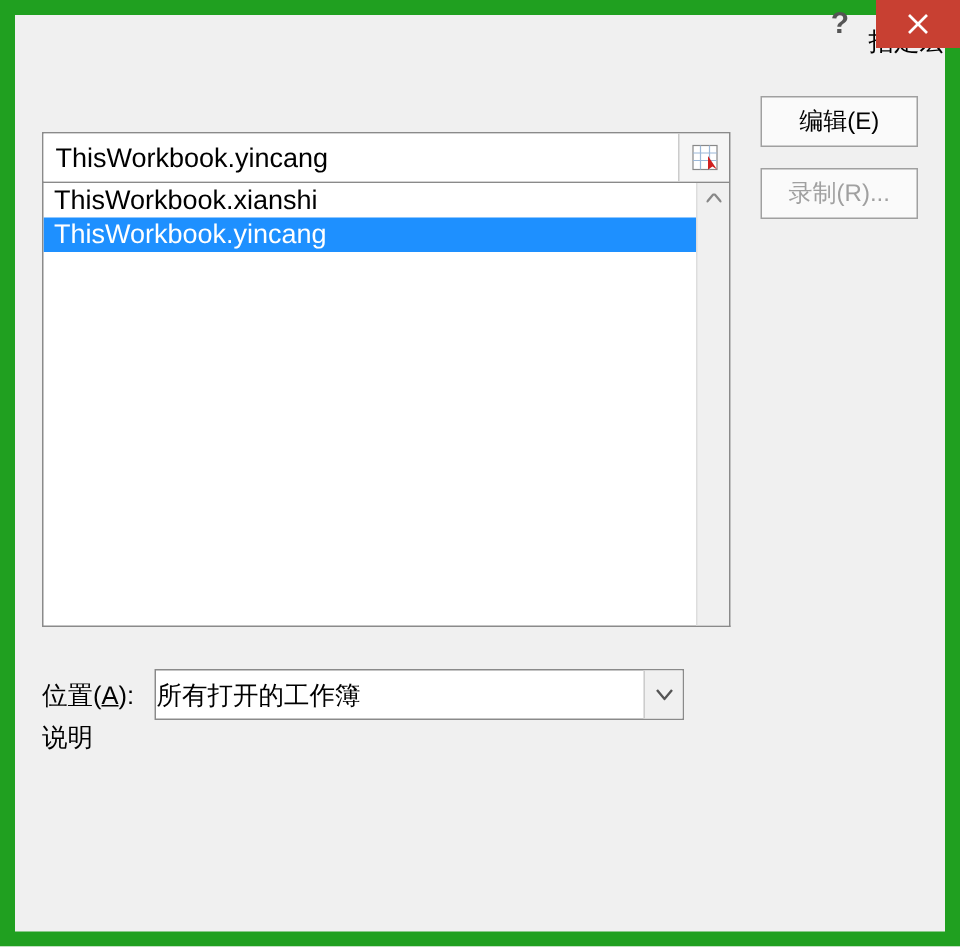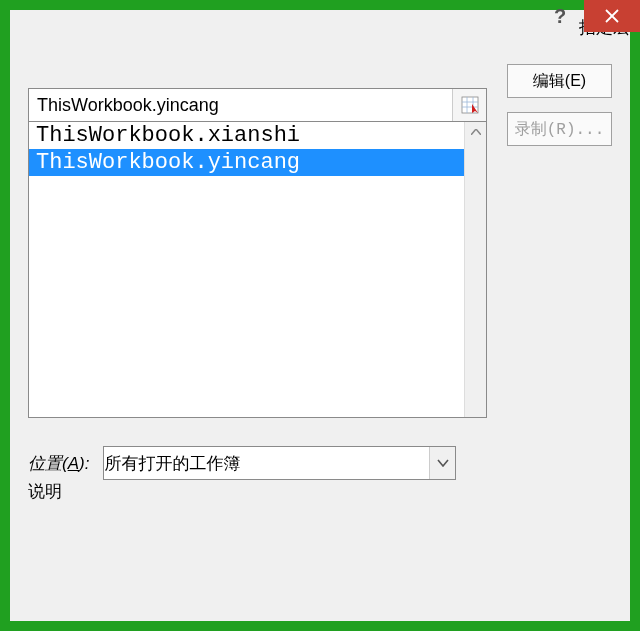--- a/index.html
+++ b/index.html
@@ -117,22 +117,22 @@
       height: 296px;
       display: flex;
       overflow: hidden;
     }
     .list-inner {
       flex: 1;
       overflow: hidden;
     }
     .list-item {
       padding: 1px 7px;
-      font-size: 22px;
-      font-family: Liberation Mono, monospace;
+      font-size: 18px;
+      font-family: Liberation Sans, sans-serif;
       color: #000;
       cursor: pointer;
       white-space: nowrap;
     }
     .list-item.selected {
       background: #1e90ff;
       color: #fff;
     }
     .list-scrollbar {
       width: 22px;
@@ -155,32 +155,30 @@
       height: 34px;
       border: 1px solid #a0a0a0;
       background: #fafafa;
       font-size: 16px;
       cursor: pointer;
       font-family: inherit;
     }
     .action-btn.disabled {
       color: #a0a0a0;
       cursor: default;
-      font-family: Liberation Mono, monospace;
     }
     .location-row {
       margin-top: 28px;
       display: flex;
       align-items: center;
       gap: 14px;
     }
     .location-label {
       font-size: 17px;
       white-space: nowrap;
-      font-style: italic;
     }
     .select-wrap {
       display: flex;
       width: 353px;
       height: 34px;
       border: 1px solid #8a8a8a;
       background: #fff;
     }
     .select-value {
       flex: 1;

